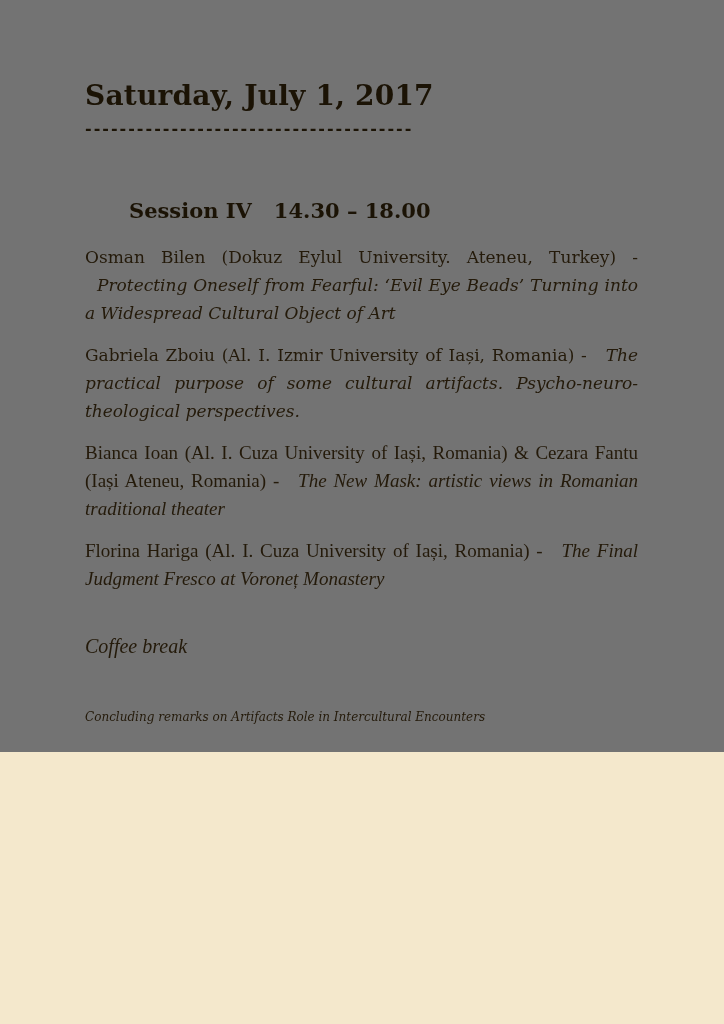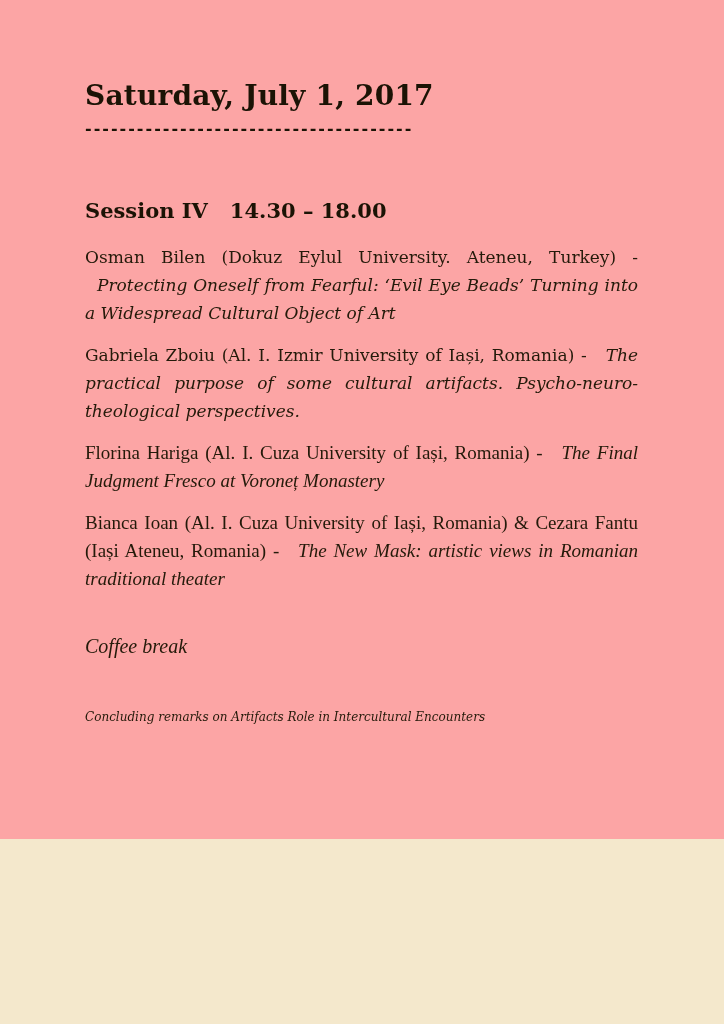--- a/index.html
+++ b/index.html
@@ -8,23 +8,23 @@
   }
   body {
     width: 724px;
     height: 1024px;
     background: #f4e8cc;
     font-family: "DejaVu Serif", serif;
   }
   .page {
     box-sizing: border-box;
     width: 724px;
-    height: 839px;
+    height: 752px;
     padding: 80px 86px 0 85px;
-    background: #fca5a5;
+    background: #737373;
     color: #211808;
     overflow: hidden;
   }
   .date-title {
     margin: 0;
     font-family: "DejaVu Serif", serif;
     font-size: 28px;
     font-weight: bold;
     line-height: 1.15;
     color: #1b1305;
@@ -38,20 +38,21 @@
     line-height: 18px;
     color: #1b1305;
     white-space: nowrap;
   }
   .session-heading {
     margin-top: 60px;
     margin-bottom: 20px;
     font-size: 21px;
     font-weight: bold;
     color: #1b1305;
+    margin-left: 44px;
   }
   .session-time {
     margin-left: 22px;
   }
   .talk {
     margin: 0 0 14px 0;
     font-size: 17px;
     line-height: 28px;
     text-align: justify;
     color: #241a0a;
@@ -92,28 +93,28 @@
   </p>
 
   <p class="talk font-a">
     <span>Gabriela Zboiu (Al. I. Izmir University of Iași, Romania)</span>
     <span>-</span>
     <span class="talk-title">The practical purpose of some cultural artifacts. Psycho-neuro-theological perspectives.</span>
   </p>
 
 
   <p class="talk font-b">
+    <span>Bianca Ioan (Al. I. Cuza University of Iași, Romania) &amp; Cezara Fantu (Iași Ateneu, Romania)</span>
+    <span>-</span>
+    <span class="talk-title">The New Mask: artistic views in Romanian traditional theater</span>
+  </p>
+
+  <p class="talk font-b">
     <span>Florina Hariga (Al. I. Cuza University of Iași, Romania)</span>
     <span>-</span>
     <span class="talk-title">The Final Judgment Fresco at Voroneț Monastery</span>
-  </p>
-
-  <p class="talk font-b">
-    <span>Bianca Ioan (Al. I. Cuza University of Iași, Romania) &amp; Cezara Fantu (Iași Ateneu, Romania)</span>
-    <span>-</span>
-    <span class="talk-title">The New Mask: artistic views in Romanian traditional theater</span>
   </p>
 
   <p class="coffee-break">Coffee break</p>
 
   <p class="closing-remark">Concluding remarks on Artifacts Role in Intercultural Encounters</p>
 
 </div>
 
 </body></html>

